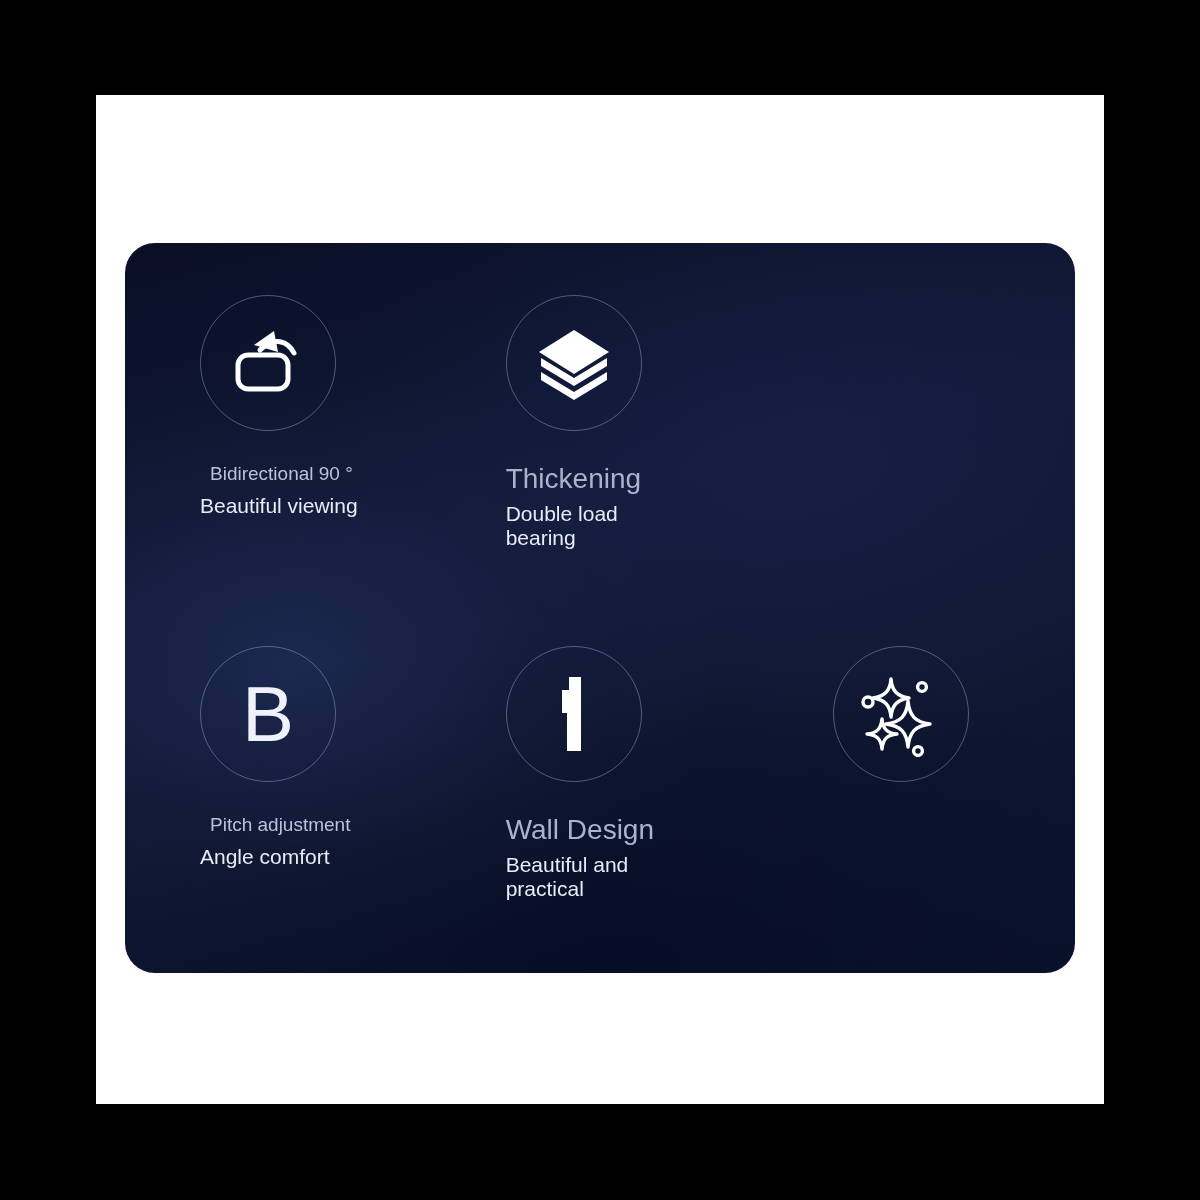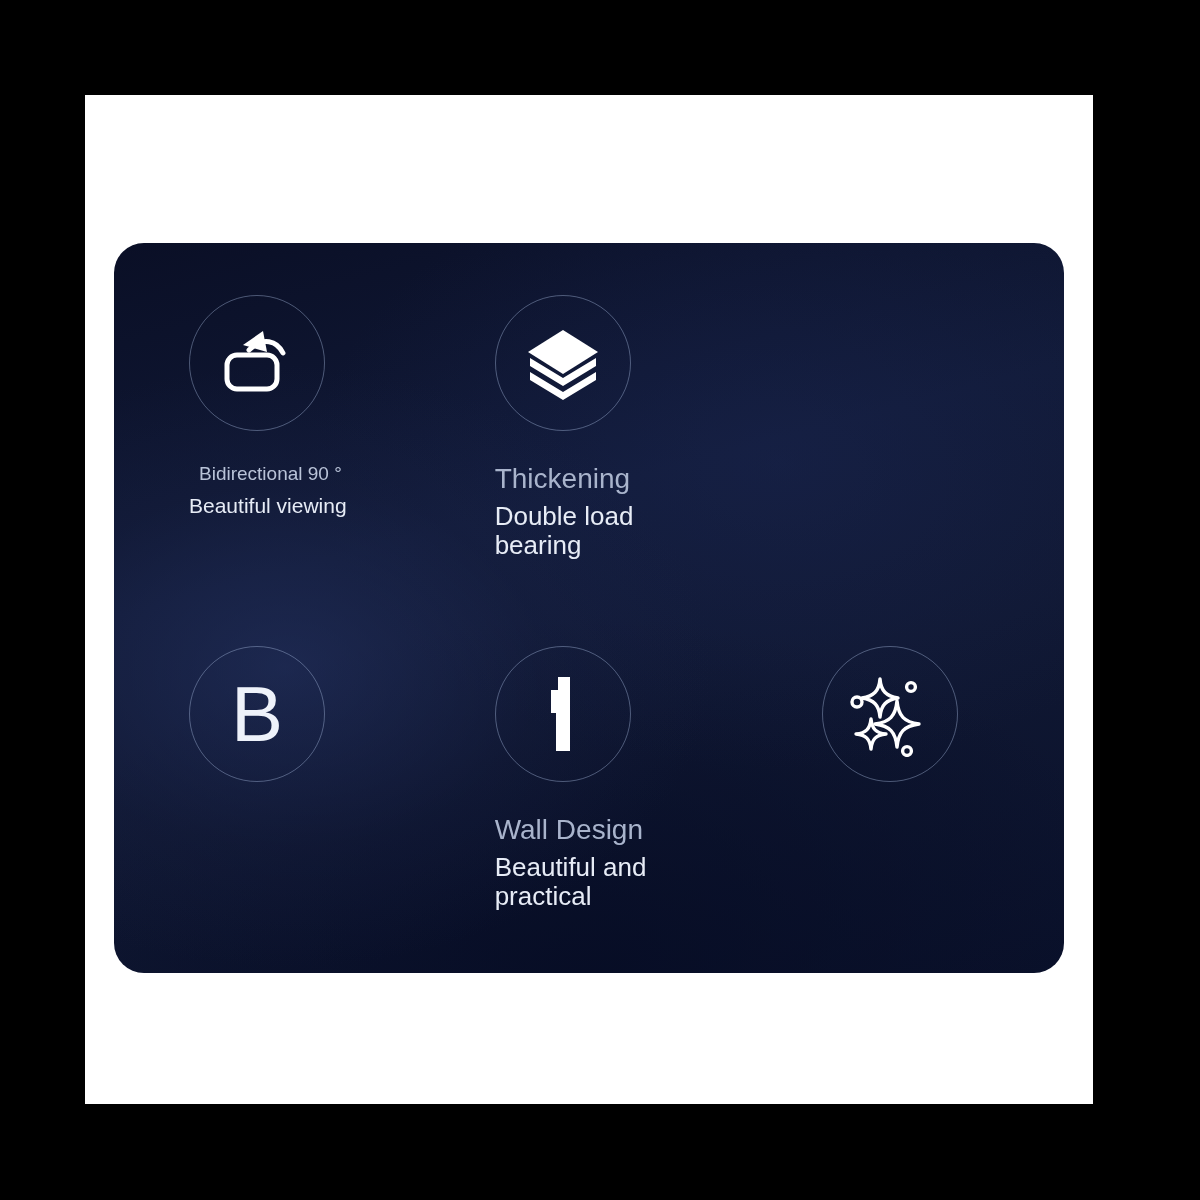--- a/index.html
+++ b/index.html
@@ -18,21 +18,21 @@
   #frame {
     position: absolute;
     left: 0; top: 0;
     width: 1200px; height: 1200px;
     background: #000000;
   }
 
   
   #page {
     position: absolute;
-    left: 85px; top: 95px;
+    left: 96px; top: 95px;
     width: 1008px; height: 1009px;
     background: #ffffff;
   }
 
   
   #feature-card {
     position: absolute;
     left: 29px;   
     top: 148px;   
     width: 950px;
@@ -105,21 +105,21 @@
     line-height: 1.12;
     white-space: pre-line;
     margin: 0;
   }
 
   
   .cell.v-small .title    { font-size: 19px; padding-left: 10px; }
   .cell.v-small .subtitle { font-size: 21px; }
 
   .cell.v-big .title      { font-size: 28px; color: #a9b4cc; margin-bottom: 8px; }
-  .cell.v-big .subtitle   { font-size: 26px; }
+  .cell.v-big .subtitle   { font-size: 21px; }
 
   .cell.v-tight .title    { font-size: 18px; padding-left: 36px; margin-bottom: 12px; }
   .cell.v-tight .subtitle { font-size: 22px; }
 
   .cell.v-wrap .title     { font-size: 21px; margin-bottom: 10px; }
   .cell.v-wrap .subtitle  { font-size: 22px; }
 
   
   .cell.c2 { padding-left: 64px; }
   .cell.c3 { padding-left: 75px; }
@@ -165,20 +165,24 @@
         </div>
 
         <div class="cell c3 r1 v-tight">
           <div class="icon-circle hidden-circle"></div>
         </div>
 
         <div class="cell c1 r2 v-small">
           <div class="icon-circle">
             <span class="letter-glyph">B</span>
           </div>
+          <div class="labels">
+            <p class="title">Pitch adjustment</p>
+            <p class="subtitle">Angle comfort</p>
+          </div>
         </div>
 
         <div class="cell c2 r2 v-big">
           <div class="icon-circle">
             <svg class="icon-glyph" width="82" height="82" viewBox="0 0 82 82">
               <path d="M36 4 L 48 4 L 48 78 L 34 78 L 34 40 L 29 40 L 29 17 L 36 17 Z" fill="#ffffff"></path>
             </svg>
           </div>
           <div class="labels">
             <p class="title">Wall Design</p>

